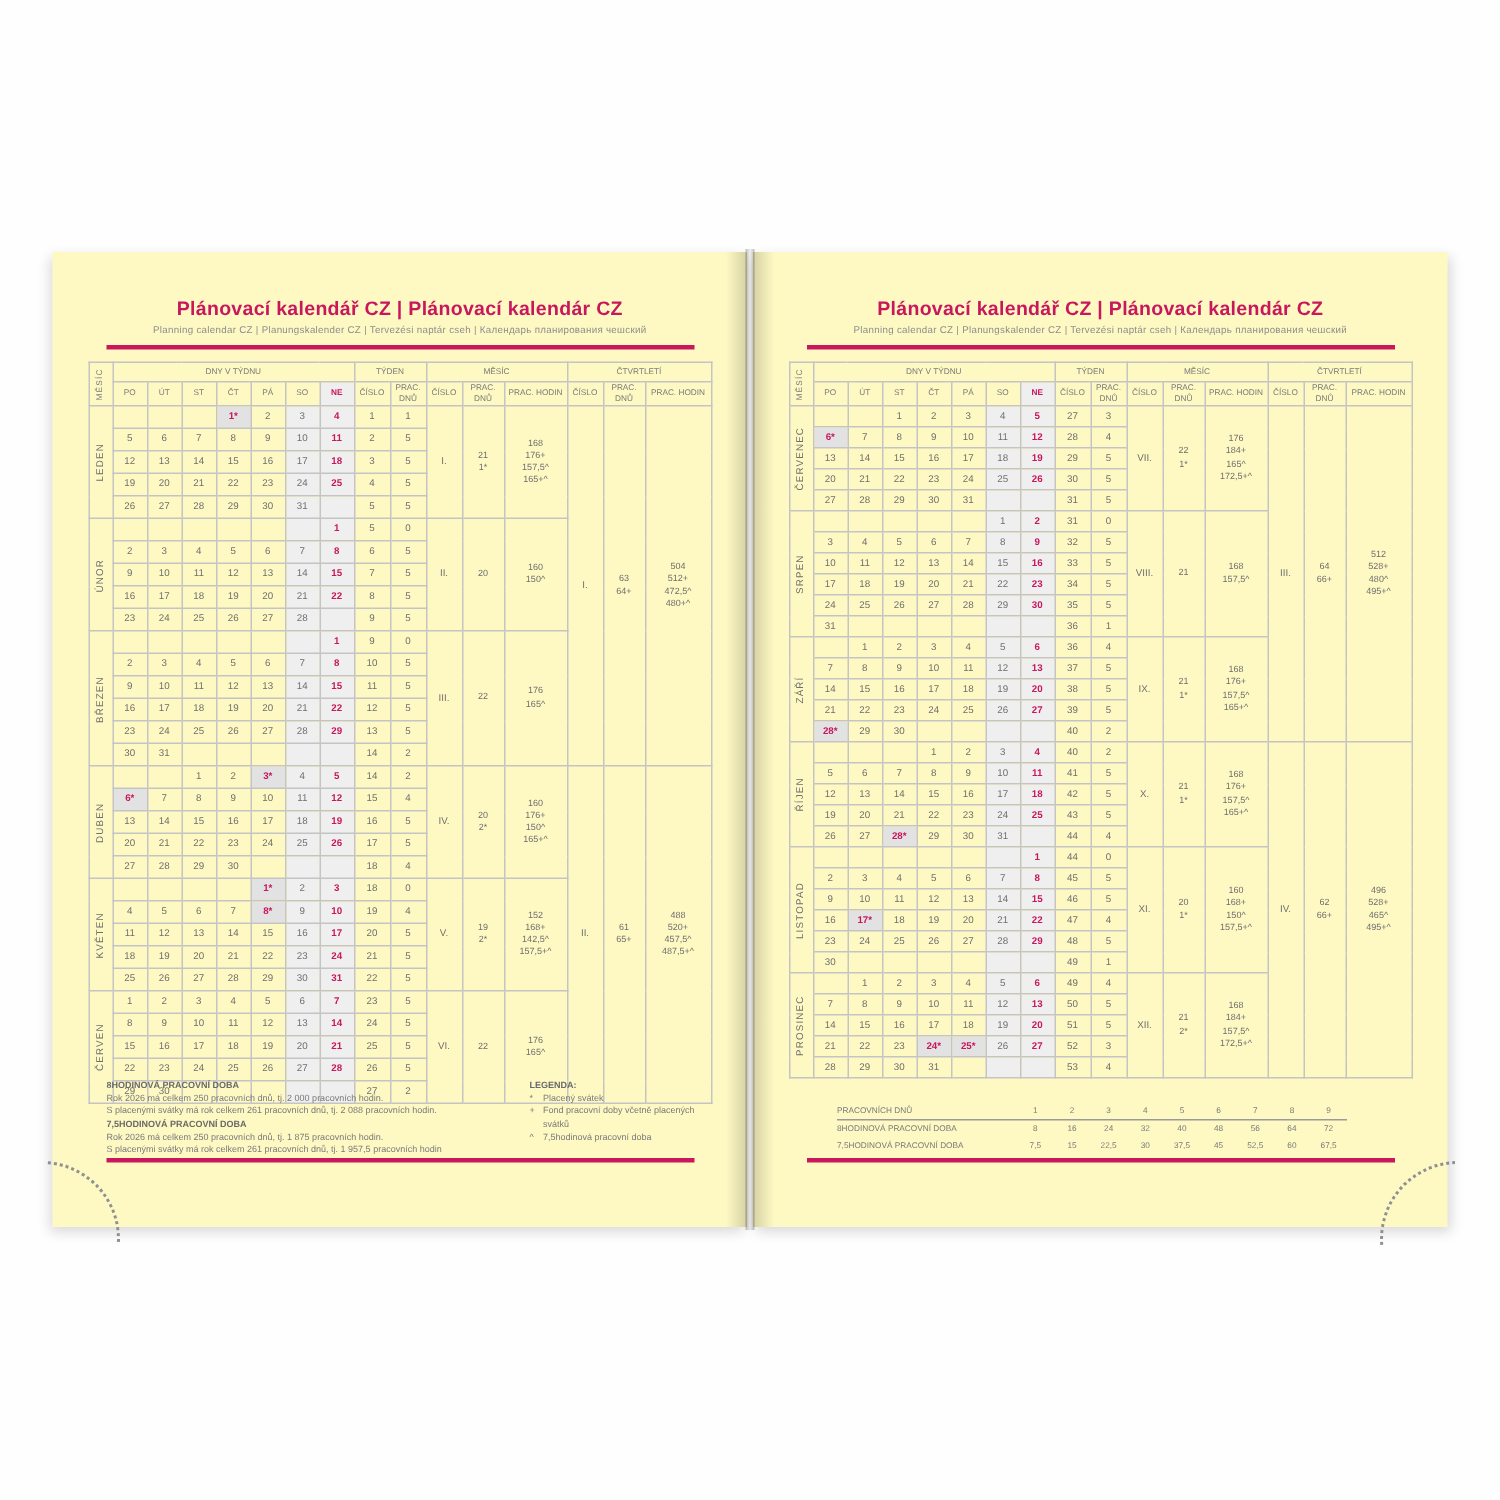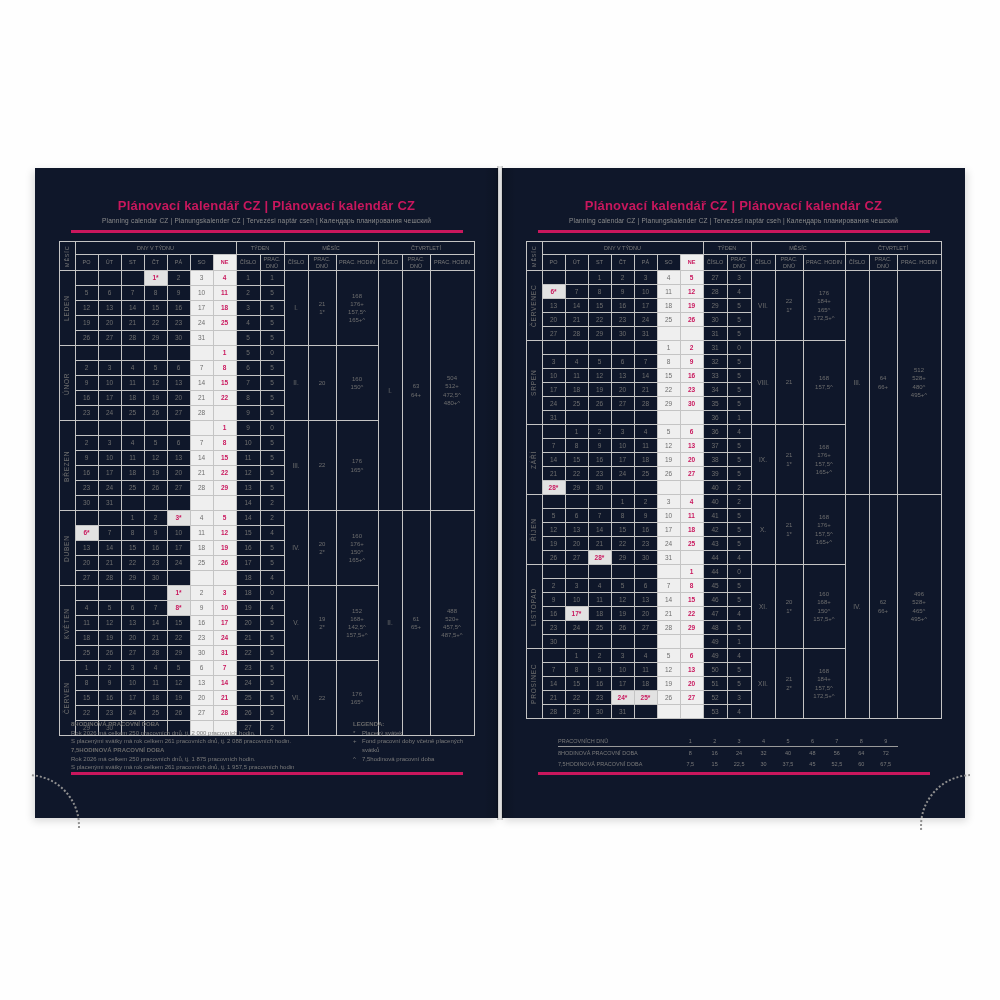--- a/index.html
+++ b/index.html
@@ -6,21 +6,21 @@
     --accent:#c9175d;
     --weekend-bg:#efefef;
     --holiday-bg:#e2e2e2;
     --ink:#6e6e6e;
     --line:#c4c4c4;
   }
   *{box-sizing:border-box;}
   html,body{margin:0;padding:0;}
   body{font-family:"Liberation Sans",sans-serif;background:#fdfdfd;}
   .canvas{position:relative;width:1000px;height:1000px;background:#fefefe;overflow:hidden;}
-  .page{position:absolute;top:168px;width:463px;height:650px;background:#0f172a;}
+  .page{position:absolute;top:168px;width:463px;height:650px;background:#fef9c3;}
   .page-left{left:35px;box-shadow:-2px 3px 8px rgba(0,0,0,.15);}
   .page-right{left:502px;box-shadow:2px 3px 8px rgba(0,0,0,.15);}
   .page-left::after{content:"";position:absolute;top:0;right:0;width:14px;height:100%;
     background:linear-gradient(to right,rgba(0,0,0,0),rgba(0,0,0,.16));}
   .page-right::before{content:"";position:absolute;top:0;left:0;width:14px;height:100%;
     background:linear-gradient(to left,rgba(0,0,0,0),rgba(0,0,0,.16));}
   .gutter{position:absolute;top:166px;left:497px;width:6px;height:654px;
     background:linear-gradient(to right,rgba(0,0,0,.25),rgba(0,0,0,.05),rgba(0,0,0,.25));}
   .page-header{text-align:center;padding-top:30px;}
   .title{color:var(--accent);font-weight:bold;font-size:13px;letter-spacing:.2px;}

